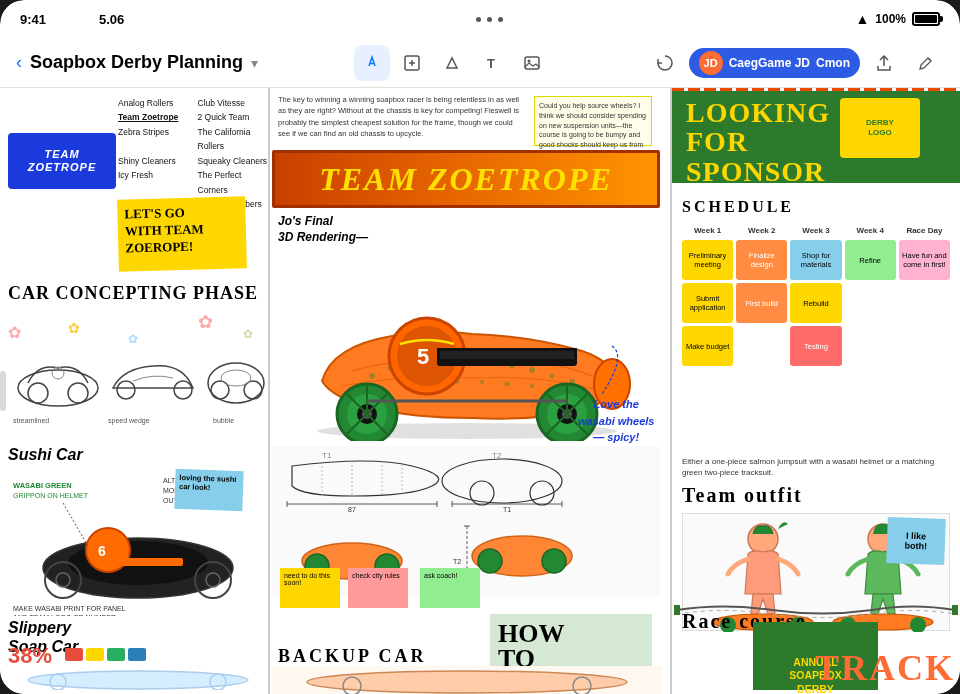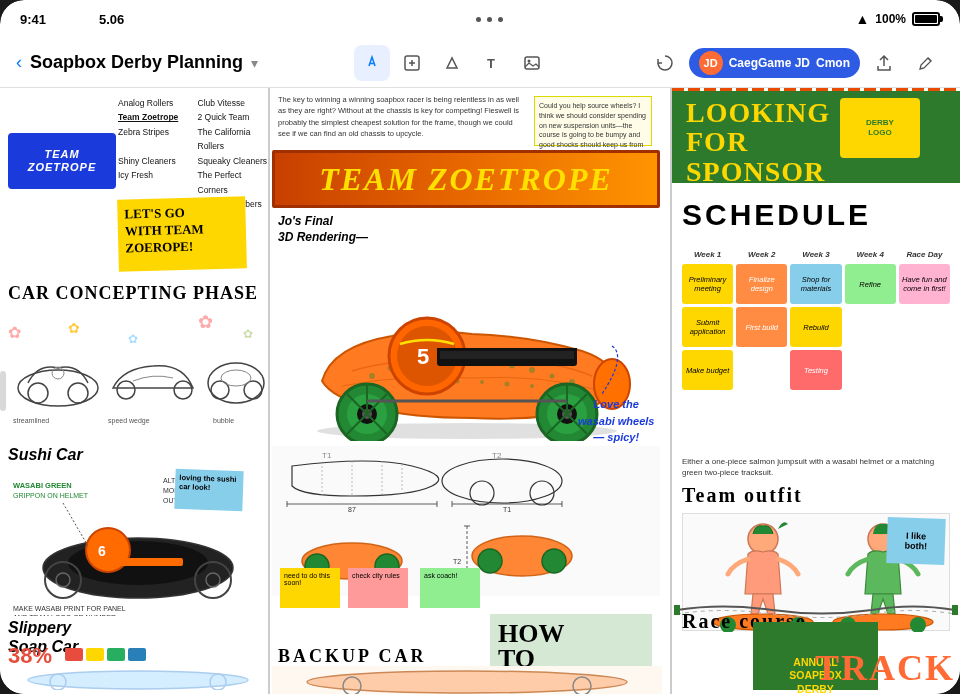--- a/index.html
+++ b/index.html
@@ -182,21 +182,20 @@
       height: 100%;
       background: #fff;
       position: relative;
     }
 
     .schedule-grid {
       display: grid;
       grid-template-columns: repeat(5, 1fr);
       gap: 3px;
       font-size: 8px;
-      font-style: italic;
     }
     .schedule-header {
       font-weight: 700;
       color: #333;
       text-align: center;
       padding: 2px;
     }
     .schedule-cell {
       padding: 4px 3px;
       border-radius: 3px;
@@ -621,21 +620,21 @@
 FOR
 SPONSOR</span>
         </div>
 
         <div style="width:80px;height:60px;margin-left:10px;background:#ffd700;border-radius:4px;display:flex;align-items:center;justify-content:center;font-size:8px;font-weight:900;color:#2d7a2d;text-align:center;line-height:1.3;">
           DERBY<br>LOGO
         </div>
       </div>
 
       <div style="position:absolute;top:100px;right:0;width:288px;padding:10px;">
-        <div style="font-size:30px;font-weight:900;color:#000;letter-spacing:3px;margin-bottom:16px;font-family:Liberation Sans, sans-serif;text-transform:uppercase;">SCHEDULE</div>
+        <div style="font-size:16px;font-weight:900;color:#000;letter-spacing:3px;margin-bottom:8px;font-family:Liberation Serif, serif;text-transform:uppercase;">SCHEDULE</div>
         <div class="schedule-grid">
 
           <div class="schedule-header">Week 1</div>
           <div class="schedule-header">Week 2</div>
           <div class="schedule-header">Week 3</div>
           <div class="schedule-header">Week 4</div>
           <div class="schedule-header">Race Day</div>
 
           <div class="schedule-cell cell-yellow">Preliminary meeting</div>
           <div class="schedule-cell cell-orange">Finalize design</div>

